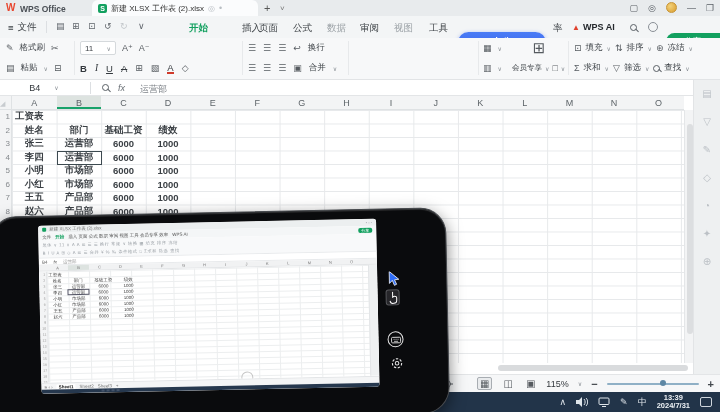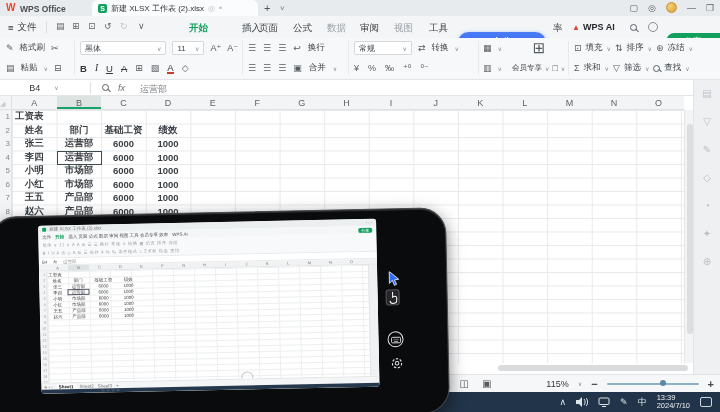--- a/index.html
+++ b/index.html
@@ -85,29 +85,29 @@
   .vthumb{left:1.5px;top:14px;width:6px;height:210px;background:#dcdee0;border-radius:3px;}
   #sidebar{left:693px;top:80px;width:27px;height:312px;background:#eef0f1;border-left:1px solid #e2e4e6;display:flex;flex-direction:column;align-items:center;padding-top:8px;gap:17px;}
   #sidebar span{font-size:10px;color:#bcc1c6;}
   #hscroll{left:415px;top:363px;width:278px;height:10px;}
   .hthumb{left:83px;top:2px;width:190px;height:6px;background:#d9dbdd;border-radius:3px;}
 
   
   #statusbar{left:0;top:374px;width:720px;height:18px;background:#f6f7f8;border-top:1px solid #e3e5e7;display:flex;align-items:center;justify-content:flex-end;gap:9px;padding-right:6px;z-index:2;}
   .viewbtn{font-size:10px;color:#565b60;padding:0 2px;}
   .viewbtn.on{border:1px solid #a8adb2;background:#e9ebed;border-radius:2px;}
-  .zoomtxt{font-size:9px;color:#33383d;margin-left:44px;}
+  .zoomtxt{font-size:9px;color:#33383d;}
   .slider{width:92px;height:2px;background:#8fb0c6;position:relative;border-radius:1px;}
   .slider::after{content:"";position:absolute;left:58%;top:-2.5px;width:6px;height:6px;border-radius:50%;background:#5d87a4;}
   .zpm{font-size:11px;color:#44494e;font-weight:bold;}
 
   
   #taskbar{left:0;top:392px;width:720px;height:20px;background:#223449;display:flex;align-items:center;justify-content:flex-end;gap:10px;padding-right:8px;z-index:1;}
   .kico{font-size:9px;color:#dfe5ea;}
-  .timeblock{text-align:left;color:#eef2f6;font-size:7.5px;line-height:8.5px;}
+  .timeblock{text-align:center;color:#eef2f6;font-size:7.5px;line-height:8.5px;font-weight:bold;}
   .notif{width:12px;height:10px;border:1px solid #cfd6dd;border-radius:2px;}
 
   
   #phone{left:-8px;top:212px;width:456px;height:206px;background:#0a0b0d;border:1px solid #46494d;border-radius:26px;transform:rotate(-1.2deg);box-shadow:0 5px 16px rgba(0,0,0,.5),inset 0 1px 1px rgba(255,255,255,.18);z-index:5;}
   #pscreen{left:47px;top:9px;width:338px;height:168px;background:#fff;border-radius:3px;overflow:hidden;display:flex;flex-direction:column;}
   .m-title{height:7px;background:#eceff0;display:flex;align-items:center;gap:3px;padding:0 4px;flex:0 0 auto;}
   .m-sbox{width:4px;height:4px;background:#12a05f;border-radius:1px;flex:0 0 auto;}
   .m-doclabel{font-size:4.5px;color:#777;white-space:nowrap;}
   .m-titledots{margin-left:auto;font-size:4px;color:#aab0b5;}
   .m-menu{height:8px;background:#f4f6f7;display:flex;align-items:center;gap:4px;padding:0 4px;flex:0 0 auto;}
@@ -209,24 +209,20 @@
         <span class="tico">▤</span>
         <span class="tlabel">粘贴</span>
         <span class="tcaret">∨</span>
         <span class="tico">⊟</span>
       </div>
     </div>
     <div class="a tsep" style="left:74px;"></div>
 
     <div class="tgroup a" style="left:80px;width:158px;">
       <div class="trow">
-        <div class="combo" style="width:100px;">
-          <span class="tlabel">黑体</span>
-          <span class="tcaret">∨</span>
-        </div>
         <div class="combo" style="width:36px;">
           <span class="tlabel">11</span>
           <span class="tcaret">∨</span>
         </div>
         <span class="tico">A⁺</span>
         <span class="tico">A⁻</span>
       </div>
       <div class="trow" style="gap:8px;">
         <span class="bletter">B</span>
         <span class="iletter">I</span>
@@ -252,38 +248,20 @@
         <span class="tico">☰</span>
         <span class="tico">☰</span>
         <span class="tico">☰</span>
         <span class="tico">▣</span>
         <span class="tlabel">合并</span>
         <span class="tcaret">∨</span>
       </div>
     </div>
     <div class="a tsep" style="left:348px;"></div>
 
-    <div class="tgroup a" style="left:354px;width:122px;">
-      <div class="trow">
-        <div class="combo" style="width:58px;">
-          <span class="tlabel">常规</span>
-          <span class="tcaret">∨</span>
-        </div>
-        <span class="tico">⇄</span>
-        <span class="tlabel">转换</span>
-        <span class="tcaret">∨</span>
-      </div>
-      <div class="trow" style="gap:9px;">
-        <span class="tico">¥</span>
-        <span class="tico">%</span>
-        <span class="tico">‰</span>
-        <span class="tico">⁺⁰</span>
-        <span class="tico">⁰⁻</span>
-      </div>
-    </div>
     <div class="a tsep" style="left:478px;"></div>
 
     <div class="tgroup a" style="left:483px;width:24px;">
       <div class="trow">
         <span class="tico">▦</span>
         <span class="tcaret">∨</span>
       </div>
       <div class="trow">
         <span class="tico">▥</span>
         <span class="tcaret">∨</span>
@@ -480,21 +458,21 @@
         <path d="M8 2c1.5 1.5 1.5 4.5 0 6M10 1c2.2 2.2 2.2 5.8 0 8" stroke="#dfe5ea" stroke-width="1" fill="none"></path>
       </svg>
     <svg width="12" height="10" viewBox="0 0 12 10">
         <rect x="1" y="1" width="10" height="6.5" rx="1" fill="none" stroke="#dfe5ea" stroke-width="1"></rect>
         <path d="M4 9.5h4" stroke="#dfe5ea" stroke-width="1"></path>
       </svg>
     <span class="kico">✎</span>
     <span class="kico">中</span>
     <div class="timeblock">
       <div>13:39</div>
-      <div>2024/7/10</div>
+      <div>2024/7/31</div>
     </div>
     <span class="notif"></span>
   </div>
 
   <div id="phone" class="a">
     <div id="pscreen" class="a">
       <div class="m-title">
         <span class="m-sbox"></span>
         <span class="m-doclabel">新建 XLSX 工作表 (2).xlsx</span>
         <span class="m-titledots">• ▫ ▫</span>

